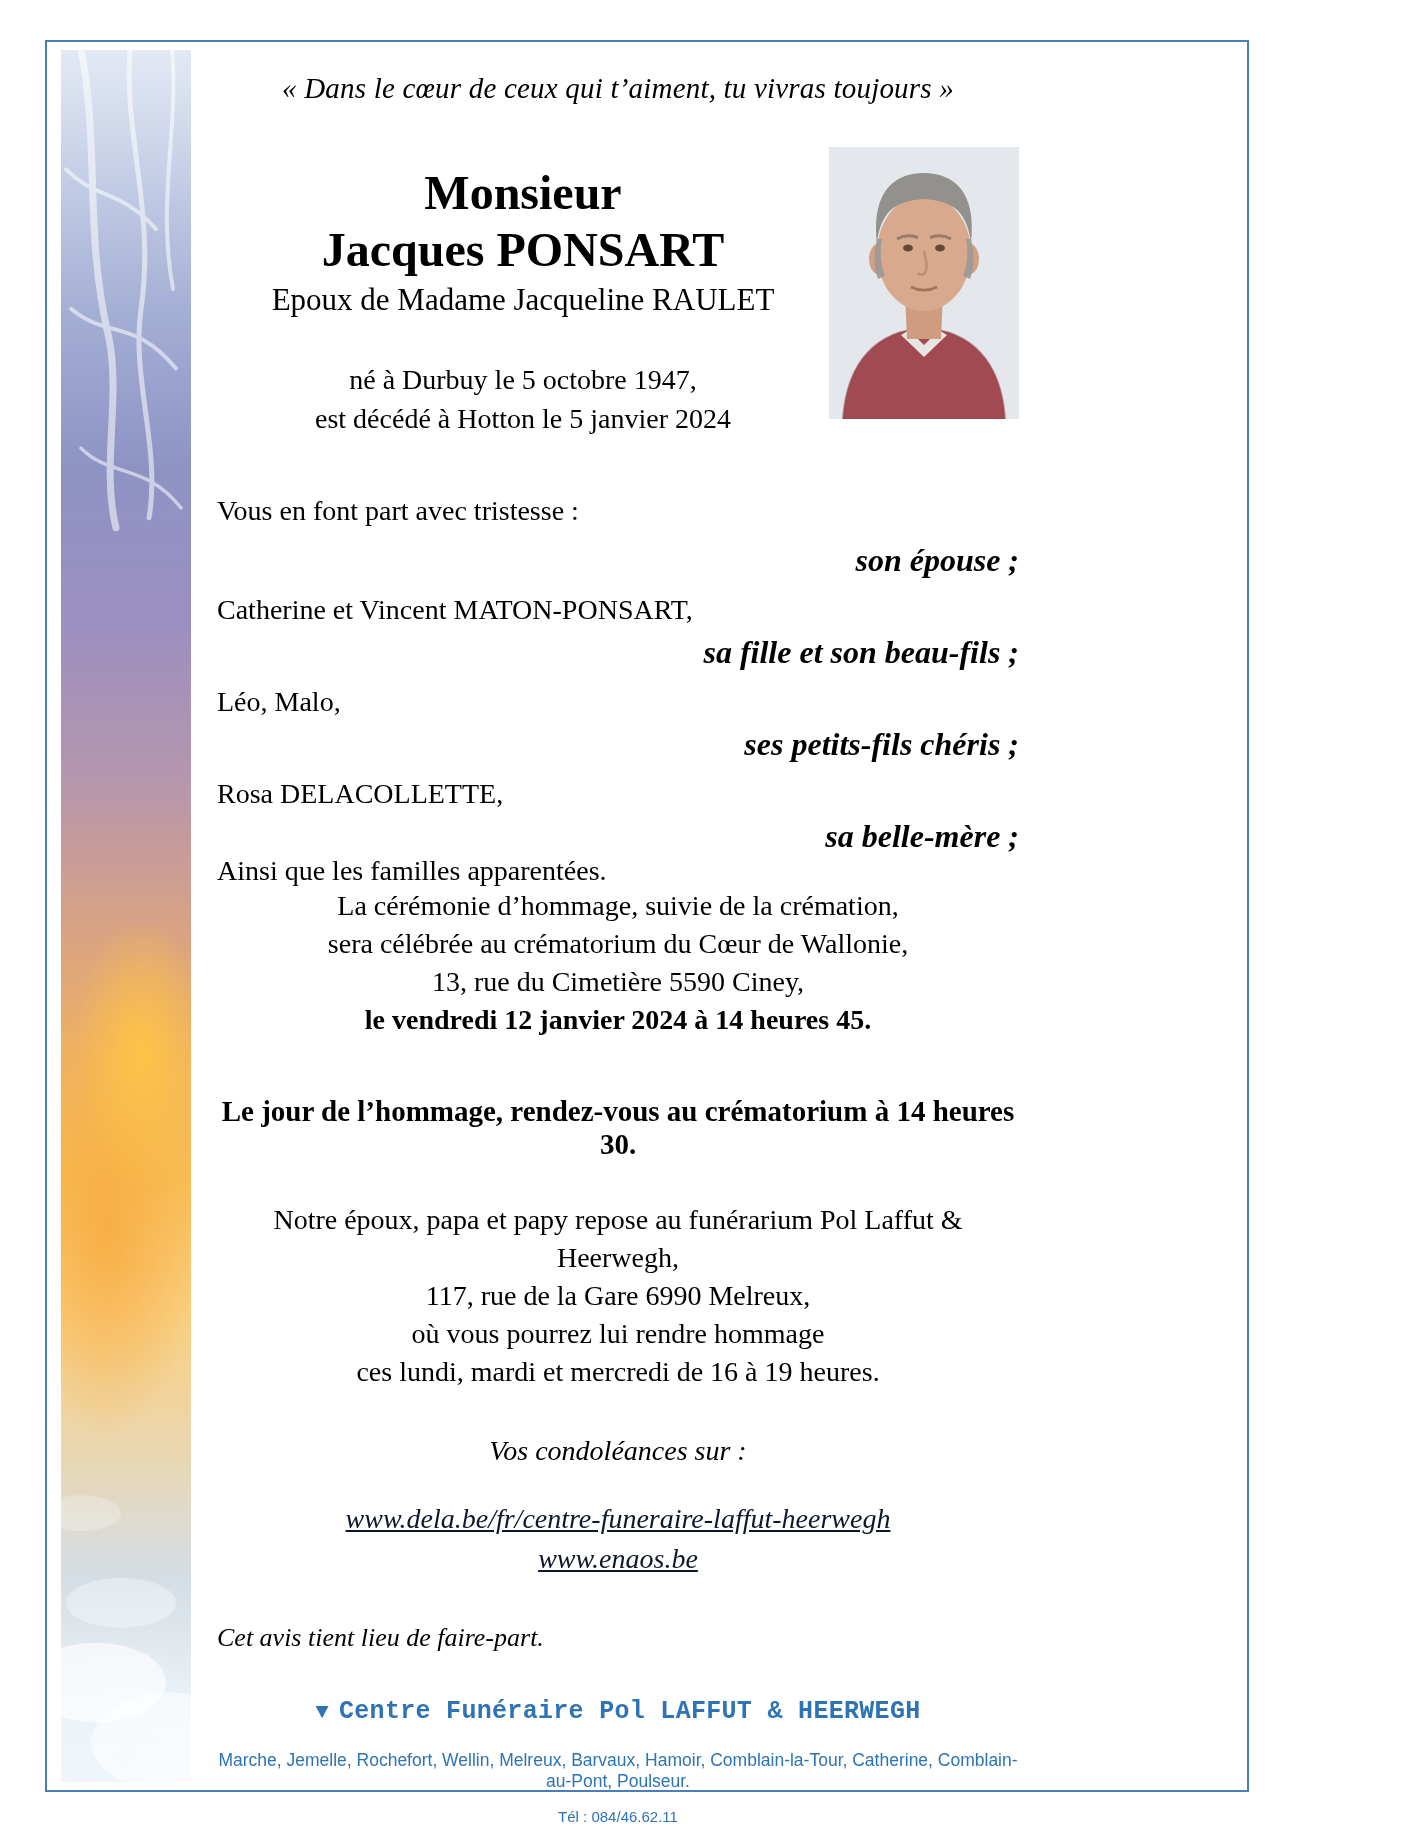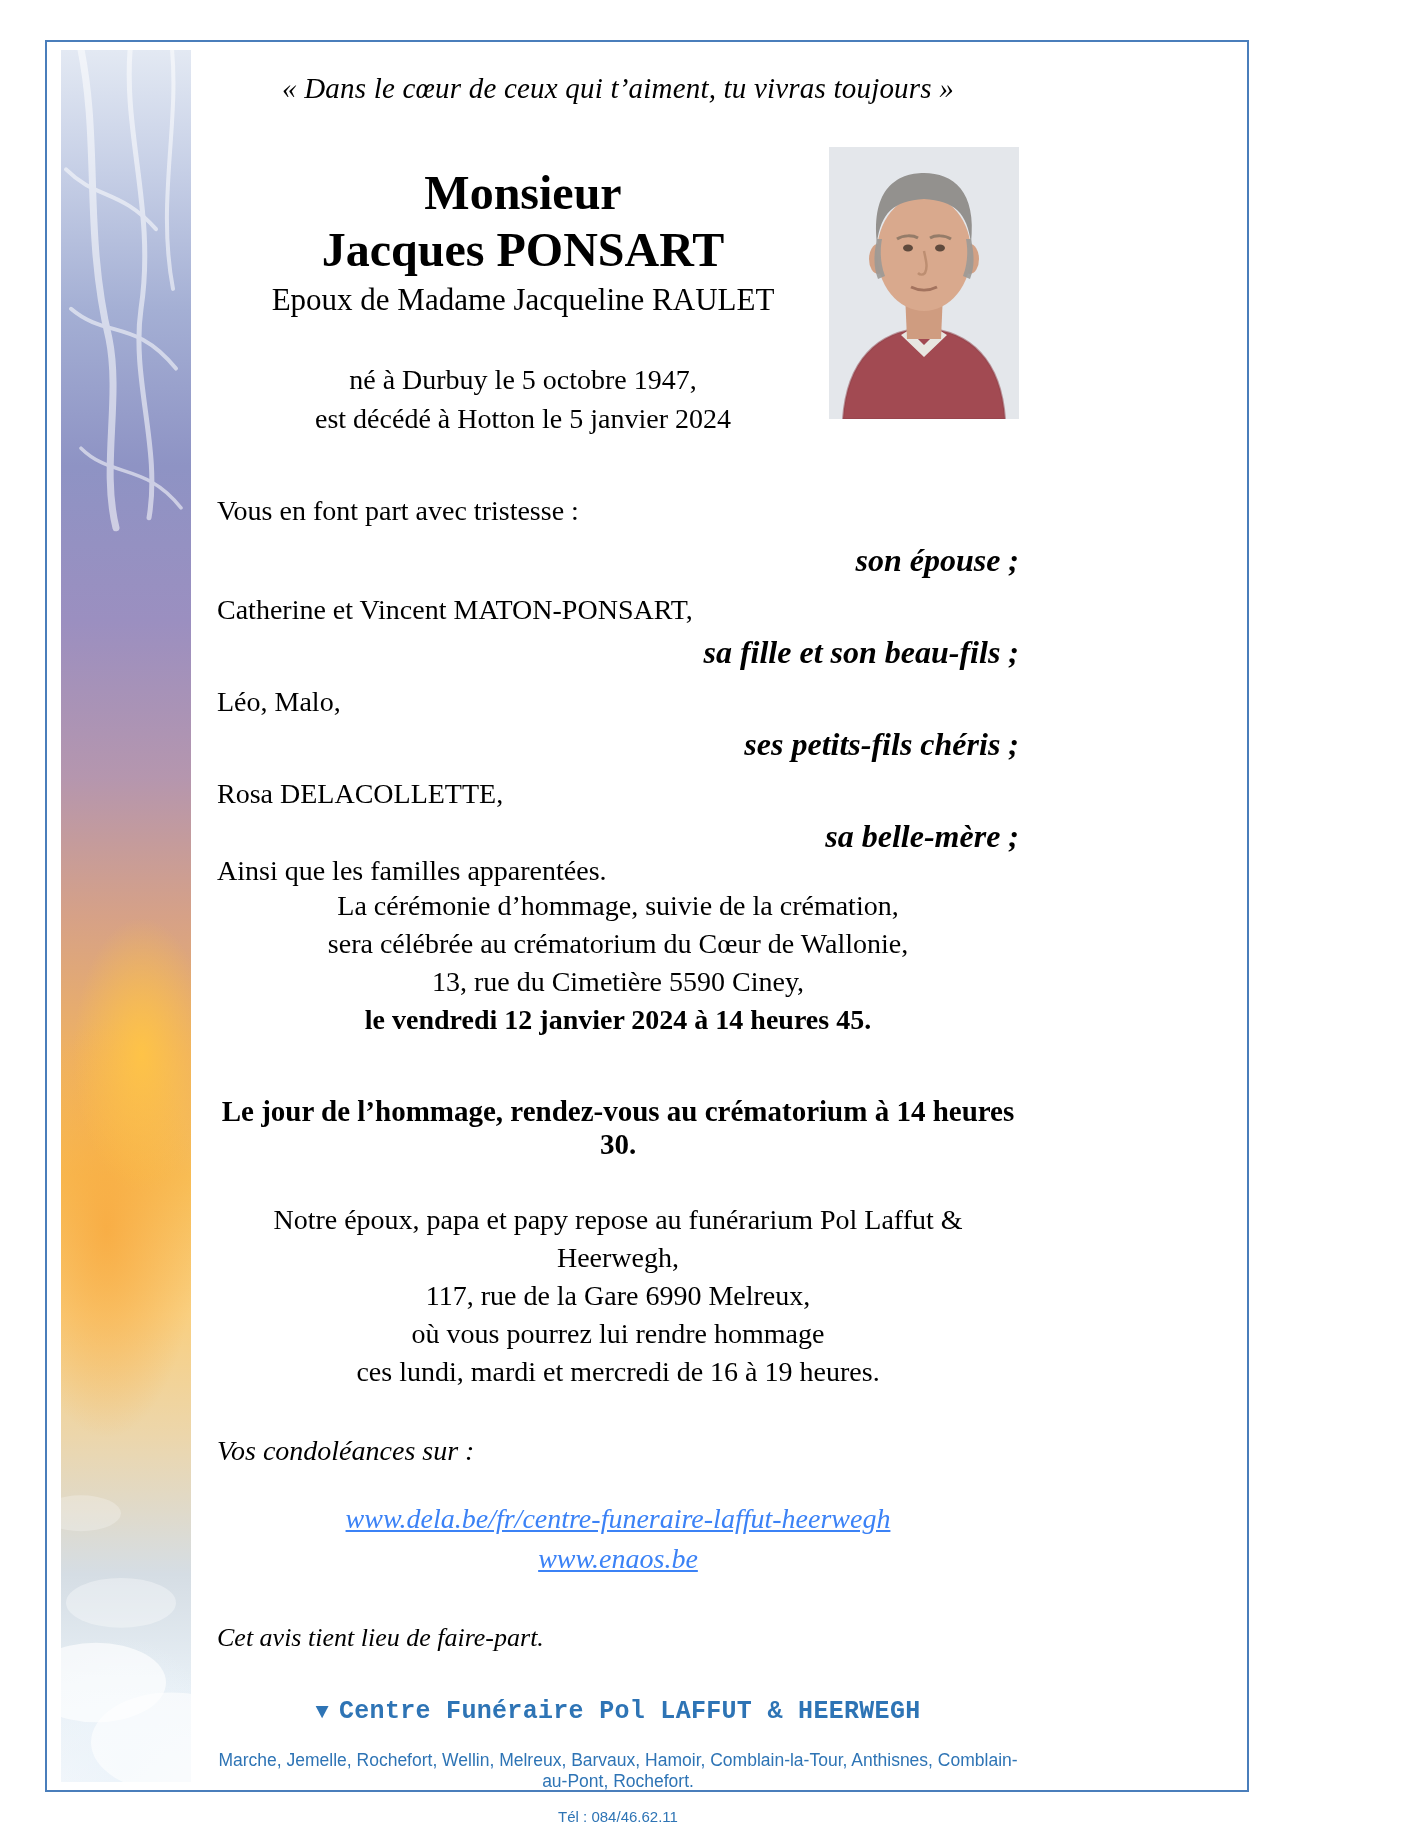--- a/index.html
+++ b/index.html
@@ -63,23 +63,23 @@
   .rel-relation {
     text-align:right; font-size:32px; line-height:34px;
     font-weight:bold; font-style:italic; margin-top:8px;
   }
   .families { font-size:28px; margin-top:2px; }
   .center-block { text-align:center; font-size:28px; line-height:38px; }
   .ceremony { }
   .bold { font-weight:bold; }
   .meeting { margin-top:56px; font-size:29px; font-weight:bold; text-align:center; }
   .repose { margin-top:40px; }
-  .condol-label { margin-top:44px; font-style:italic; font-size:28px; }
+  .condol-label { margin-top:44px; text-align:center; font-style:italic; font-size:28px; }
   .links { margin-top:32px; text-align:center; font-size:28px; line-height:40px; font-style:italic; }
-  .links a { color:#3b82f6; text-decoration:underline; }
+  .links a { color:#0f172a; text-decoration:underline; }
   .notice { margin-top:44px; font-style:italic; font-size:26px; }
   
   .footer { text-align:center; font-family:"Liberation Sans", sans-serif; color:#2e74b5; }
   .footer-company { margin-top:44px; font-size:25px; font-weight:bold; letter-spacing:0.3px;font-family:Liberation Mono, monospace; }
   .footer-company .tri { font-size:22px; margin-right:10px; }
   .footer-locations { margin-top:24px; font-size:17.5px; }
   .footer-phone { margin-top:16px; font-size:15px; }
 </style>
 </head>
 <body>
@@ -196,18 +196,18 @@
       <div><a href="#">www.dela.be/fr/centre-funeraire-laffut-heerwegh</a></div>
       <div><a href="#">www.enaos.be</a></div>
     </div>
 
     <div class="notice">Cet avis tient lieu de faire-part.</div>
 
     <div class="footer">
       <div class="footer-company">
         <span class="tri">▼</span><span>Centre Funéraire Pol LAFFUT &amp; HEERWEGH</span>
       </div>
-      <div class="footer-locations">Marche, Jemelle, Rochefort, Wellin, Melreux, Barvaux, Hamoir, Comblain-la-Tour, Anthisnes, Comblain-au-Pont, Rochefort.</div>
+      <div class="footer-locations">Marche, Jemelle, Rochefort, Wellin, Melreux, Barvaux, Hamoir, Comblain-la-Tour, Catherine, Comblain-au-Pont, Poulseur.</div>
       <div class="footer-phone">Tél : 084/46.62.11</div>
     </div>
 
   </div>
 </div>
 
 </body></html>

